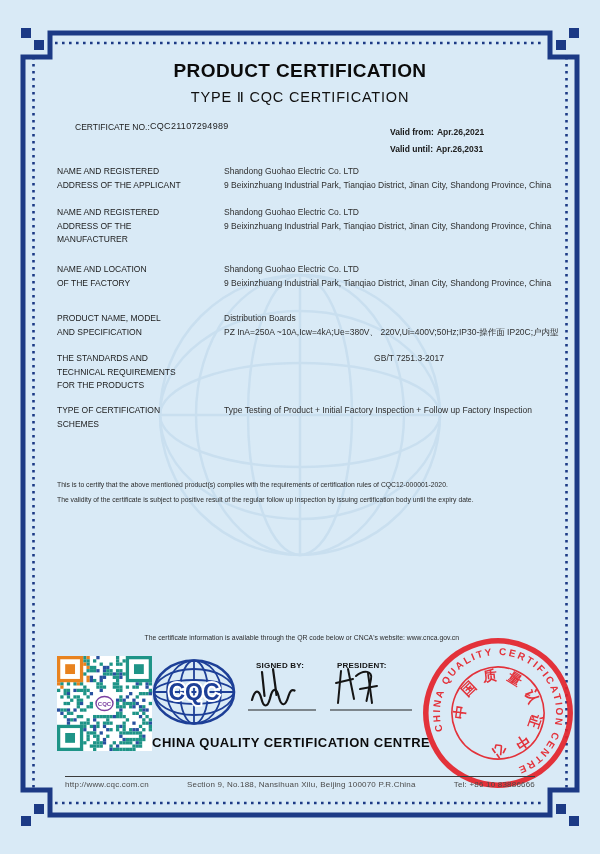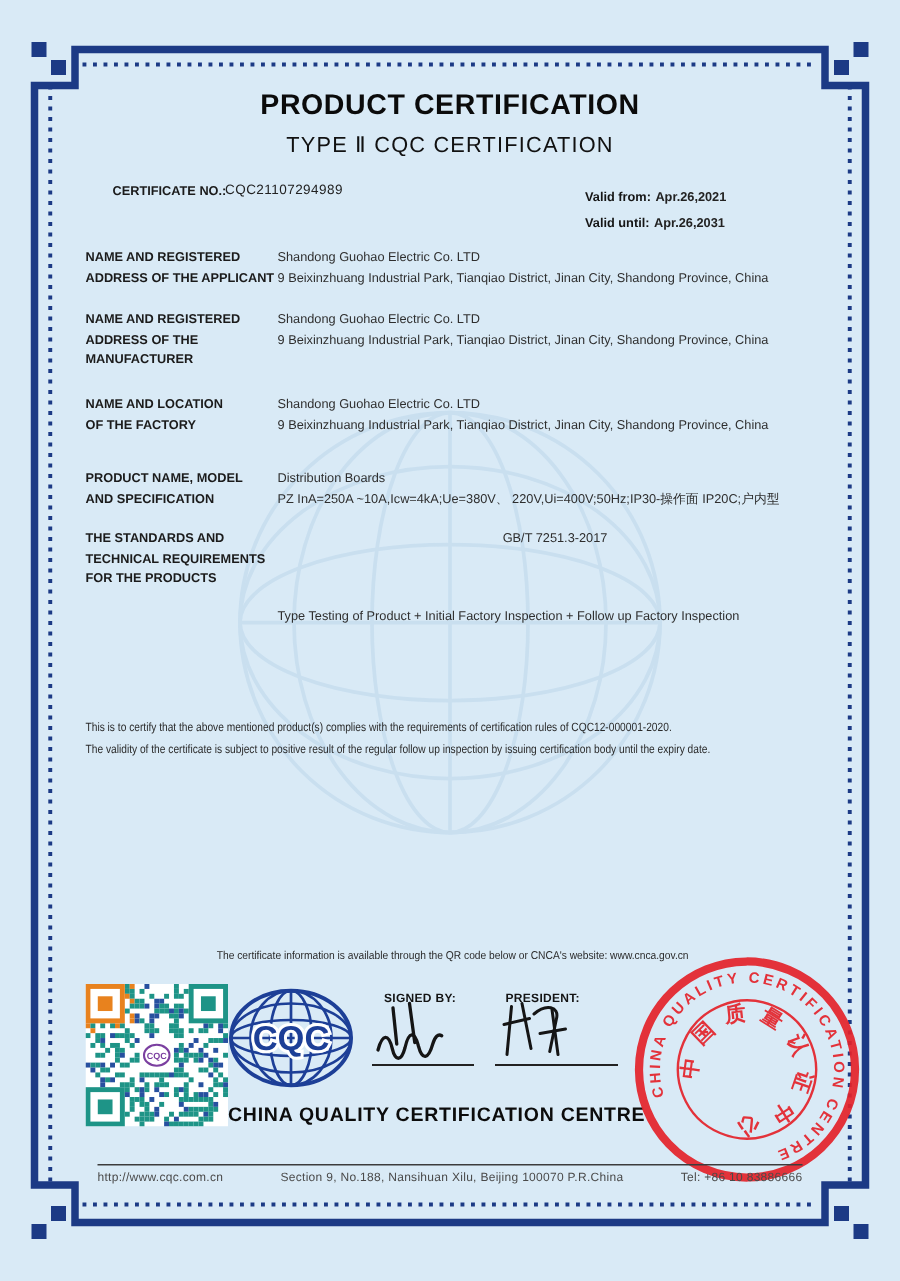--- a/index.html
+++ b/index.html
@@ -4,22 +4,22 @@
 <style>
   html,body{margin:0;padding:0;}
   body{width:600px;height:854px;overflow:hidden;background:#d9eaf6;
        font-family:"Liberation Sans","DejaVu Sans",sans-serif;position:relative;}
   .abs{position:absolute;}
   .page{position:absolute;inset:0;}
   .title{top:60px;left:0;width:100%;text-align:center;font-size:19px;font-weight:bold;
          letter-spacing:.4px;color:#0b0b0b;}
   .subtitle{top:89px;left:0;width:100%;text-align:center;font-size:14.5px;font-weight:normal;
             letter-spacing:.8px;color:#111;}
-  .lbl{font-weight:bold;color:#1b1b1b;font-size:8.5px;line-height:13.5px;white-space:nowrap;}
-  .val{color:#2e2e2e;font-size:8.5px;line-height:13.8px;white-space:nowrap;}
+  .lbl{font-weight:normal;color:#1b1b1b;font-size:8.5px;line-height:13.5px;white-space:nowrap;}
+  .val{color:#2e2e2e;font-size:8.5px;line-height:13.8px;white-space:nowrap;margin-left:39px;}
   .row-label{left:57px;width:126px;}
   .row-value{left:185px;width:370px;}
   .cert-no-label{left:75px;top:121px;}
   .cert-no-val{left:150px;top:120.5px;font-size:9px;letter-spacing:.3px;color:#222;}
   .vf{left:390px;top:121px;}
   .vu{left:390px;top:138px;}
   .vlabel{font-weight:bold;font-size:8.5px;color:#151515;}
   .vdate{font-weight:bold;font-size:8.5px;color:#222;margin-left:3px;}
   .statement{left:57px;top:447px;width:520px;margin-top:30px;}
   .statement .line{display:block;white-space:nowrap;font-size:8px;line-height:15px;color:#2a2a2a;
@@ -121,20 +121,24 @@
 
   <div class="abs lbl row-label" style="top:352px;">
     <span style="display:block">THE STANDARDS AND</span>
     <span style="display:block">TECHNICAL REQUIREMENTS</span>
     <span style="display:block">FOR THE PRODUCTS</span>
   </div>
   <div class="abs val row-value" style="top:352px;text-align:center;">
     <span style="display:block">GB/T 7251.3-2017</span>
   </div>
 
+  <div class="abs lbl row-label" style="top:404px;">
+    <span style="display:block">TYPE OF CERTIFICATION</span>
+    <span style="display:block">SCHEMES</span>
+  </div>
   <div class="abs val row-value" style="top:404px;">
     <span style="display:block">Type Testing of Product + Initial Factory Inspection + Follow up Factory Inspection</span>
   </div>
 
   <div class="abs statement">
     <span class="line">This is to certify that the above mentioned product(s) complies with the requirements of certification rules of CQC12-000001-2020.</span>
     <span class="line">The validity of the certificate is subject to positive result of the regular follow up inspection by issuing certification body until the expiry date.</span>
   </div>
 
   <div class="abs qr-note">

